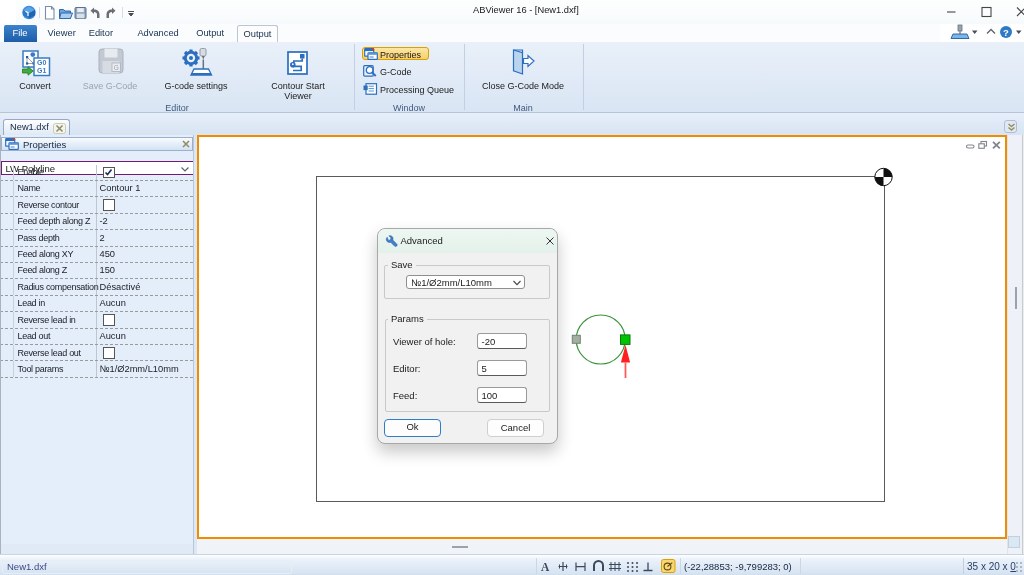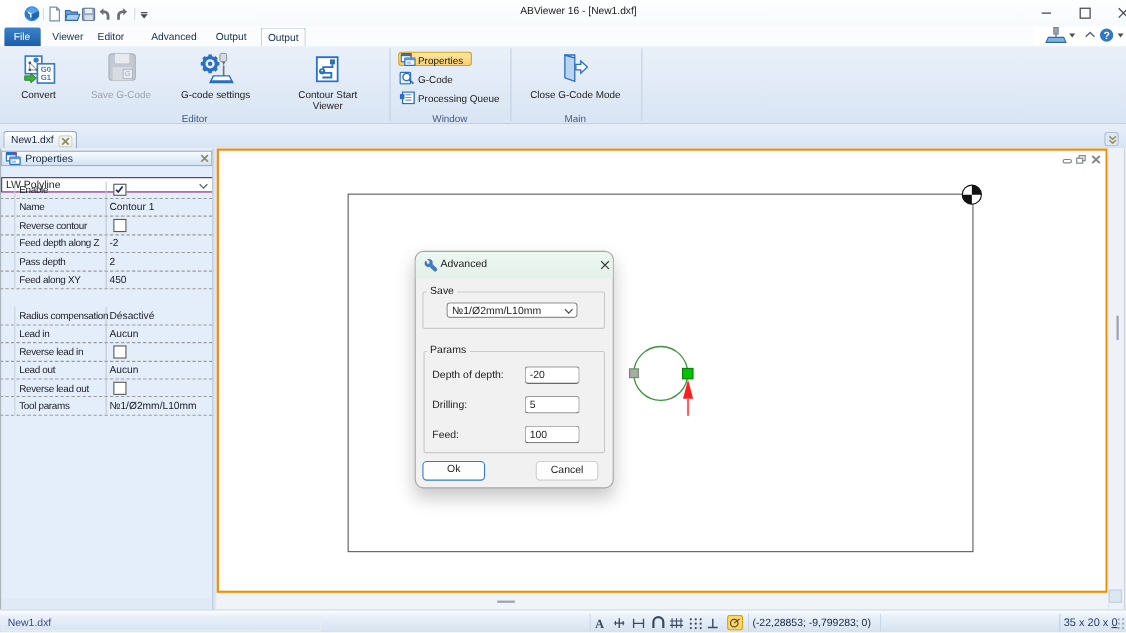--- a/index.html
+++ b/index.html
@@ -238,20 +238,26 @@
         <div class="abs" style="left:96px;top:0;width:1px;height:100%;background:#c0c6d0;"></div>
         <div class="abs" style="left:17.5px;top:2.5px;font-size:9px;letter-spacing:-0.3px;color:#20222a;white-space:nowrap;">Pass depth</div>
         <div class="abs" style="left:99.5px;top:2.5px;font-size:9.3px;color:#20222a;white-space:nowrap;">2</div>
       </div>
       <div class="abs" style="left:0;top:82.07px;width:193px;height:16.41px;border-bottom:1px dashed #9a9a9a;">
         <div class="abs" style="left:12.5px;top:0;width:1px;height:100%;background:#c8d0dc;"></div>
         <div class="abs" style="left:96px;top:0;width:1px;height:100%;background:#c0c6d0;"></div>
         <div class="abs" style="left:17.5px;top:2.5px;font-size:9px;letter-spacing:-0.3px;color:#20222a;white-space:nowrap;">Feed along XY</div>
         <div class="abs" style="left:99.5px;top:2.5px;font-size:9.3px;color:#20222a;white-space:nowrap;">450</div>
       </div>
+      <div class="abs" style="left:0;top:98.49px;width:193px;height:16.41px;border-bottom:1px dashed #9a9a9a;">
+        <div class="abs" style="left:12.5px;top:0;width:1px;height:100%;background:#c8d0dc;"></div>
+        <div class="abs" style="left:96px;top:0;width:1px;height:100%;background:#c0c6d0;"></div>
+        <div class="abs" style="left:17.5px;top:2.5px;font-size:9px;letter-spacing:-0.3px;color:#20222a;white-space:nowrap;">Feed along Z</div>
+        <div class="abs" style="left:99.5px;top:2.5px;font-size:9.3px;color:#20222a;white-space:nowrap;">150</div>
+      </div>
       <div class="abs" style="left:0;top:114.90px;width:193px;height:16.41px;border-bottom:1px dashed #9a9a9a;">
         <div class="abs" style="left:12.5px;top:0;width:1px;height:100%;background:#c8d0dc;"></div>
         <div class="abs" style="left:96px;top:0;width:1px;height:100%;background:#c0c6d0;"></div>
         <div class="abs" style="left:17.5px;top:2.5px;font-size:9px;letter-spacing:-0.3px;color:#20222a;white-space:nowrap;">Radius compensation</div>
         <div class="abs" style="left:99.5px;top:2.5px;font-size:9.3px;color:#20222a;white-space:nowrap;">Désactivé</div>
       </div>
       <div class="abs" style="left:0;top:131.31px;width:193px;height:16.41px;border-bottom:1px dashed #9a9a9a;">
         <div class="abs" style="left:12.5px;top:0;width:1px;height:100%;background:#c8d0dc;"></div>
         <div class="abs" style="left:96px;top:0;width:1px;height:100%;background:#c0c6d0;"></div>
         <div class="abs" style="left:17.5px;top:2.5px;font-size:9px;letter-spacing:-0.3px;color:#20222a;white-space:nowrap;">Lead in</div>
@@ -338,23 +344,23 @@
   <div class="abs" style="left:10px;top:30px;padding:0 3px;font-size:9.5px;color:#1a1a1a;background:#f1f1f1;">Save</div>
   <div class="abs" style="left:28px;top:45.5px;width:119px;height:14.5px;background:#fff;border:1px solid #8f8f8f;border-radius:3px;">
     <div class="abs" style="left:4px;top:1px;font-size:9.5px;color:#1a1a1a;">№1/Ø2mm/L10mm</div>
     <svg class="abs" style="left:105px;top:4px;" width="10" height="7" viewBox="0 0 10 7">
         <path d="M1.5 1 L5 4.6 L8.5 1" stroke="#454545" stroke-width="1.1" fill="none"></path>
       </svg>
   </div>
 
   <div class="abs" style="left:6.5px;top:89.5px;width:165px;height:93px;border:1px solid #c9c9c9;border-radius:2px;"></div>
   <div class="abs" style="left:10px;top:83.5px;padding:0 3px;font-size:9.5px;color:#1a1a1a;background:#f1f1f1;">Params</div>
-  <div class="abs" style="left:15px;top:107px;font-size:9.5px;color:#1a1a1a;">Depth of depth:</div>
+  <div class="abs" style="left:15px;top:107px;font-size:9.5px;color:#1a1a1a;">Viewer of hole:</div>
   <div class="abs" style="left:98.5px;top:104px;width:50px;height:16px;background:#fff;border:1px solid #9a9a9a;border-bottom:1.6px solid #5a5a5a;border-radius:3px;font-size:9.5px;color:#1a1a1a;padding:2px 0 0 4px;">-20</div>
-  <div class="abs" style="left:15px;top:133.5px;font-size:9.5px;color:#1a1a1a;">Drilling:</div>
+  <div class="abs" style="left:15px;top:133.5px;font-size:9.5px;color:#1a1a1a;">Editor:</div>
   <div class="abs" style="left:98.5px;top:130.5px;width:50px;height:16px;background:#fff;border:1px solid #9a9a9a;border-bottom:1.6px solid #5a5a5a;border-radius:3px;font-size:9.5px;color:#1a1a1a;padding:2px 0 0 4px;">5</div>
   <div class="abs" style="left:15px;top:160.5px;font-size:9.5px;color:#1a1a1a;">Feed:</div>
   <div class="abs" style="left:98.5px;top:157.5px;width:50px;height:16px;background:#fff;border:1px solid #9a9a9a;border-bottom:1.6px solid #5a5a5a;border-radius:3px;font-size:9.5px;color:#1a1a1a;padding:2px 0 0 4px;">100</div>
 
   <div class="abs" style="left:6px;top:189.5px;width:57px;height:18px;background:#fdfdfd;border:1.6px solid #2f7cc9;border-radius:4px;font-size:9.5px;color:#1a1a1a;text-align:center;line-height:14px;">Ok</div>
   <div class="abs" style="left:109px;top:189.5px;width:57px;height:18px;background:#fdfdfd;border:1px solid #cfcfcf;border-radius:4px;font-size:9.5px;color:#1a1a1a;text-align:center;line-height:16px;">Cancel</div>
 </div>
 
 <div class="abs" style="left:0;top:135px;width:1px;height:419px;background:#aab2bc;"></div>
 

